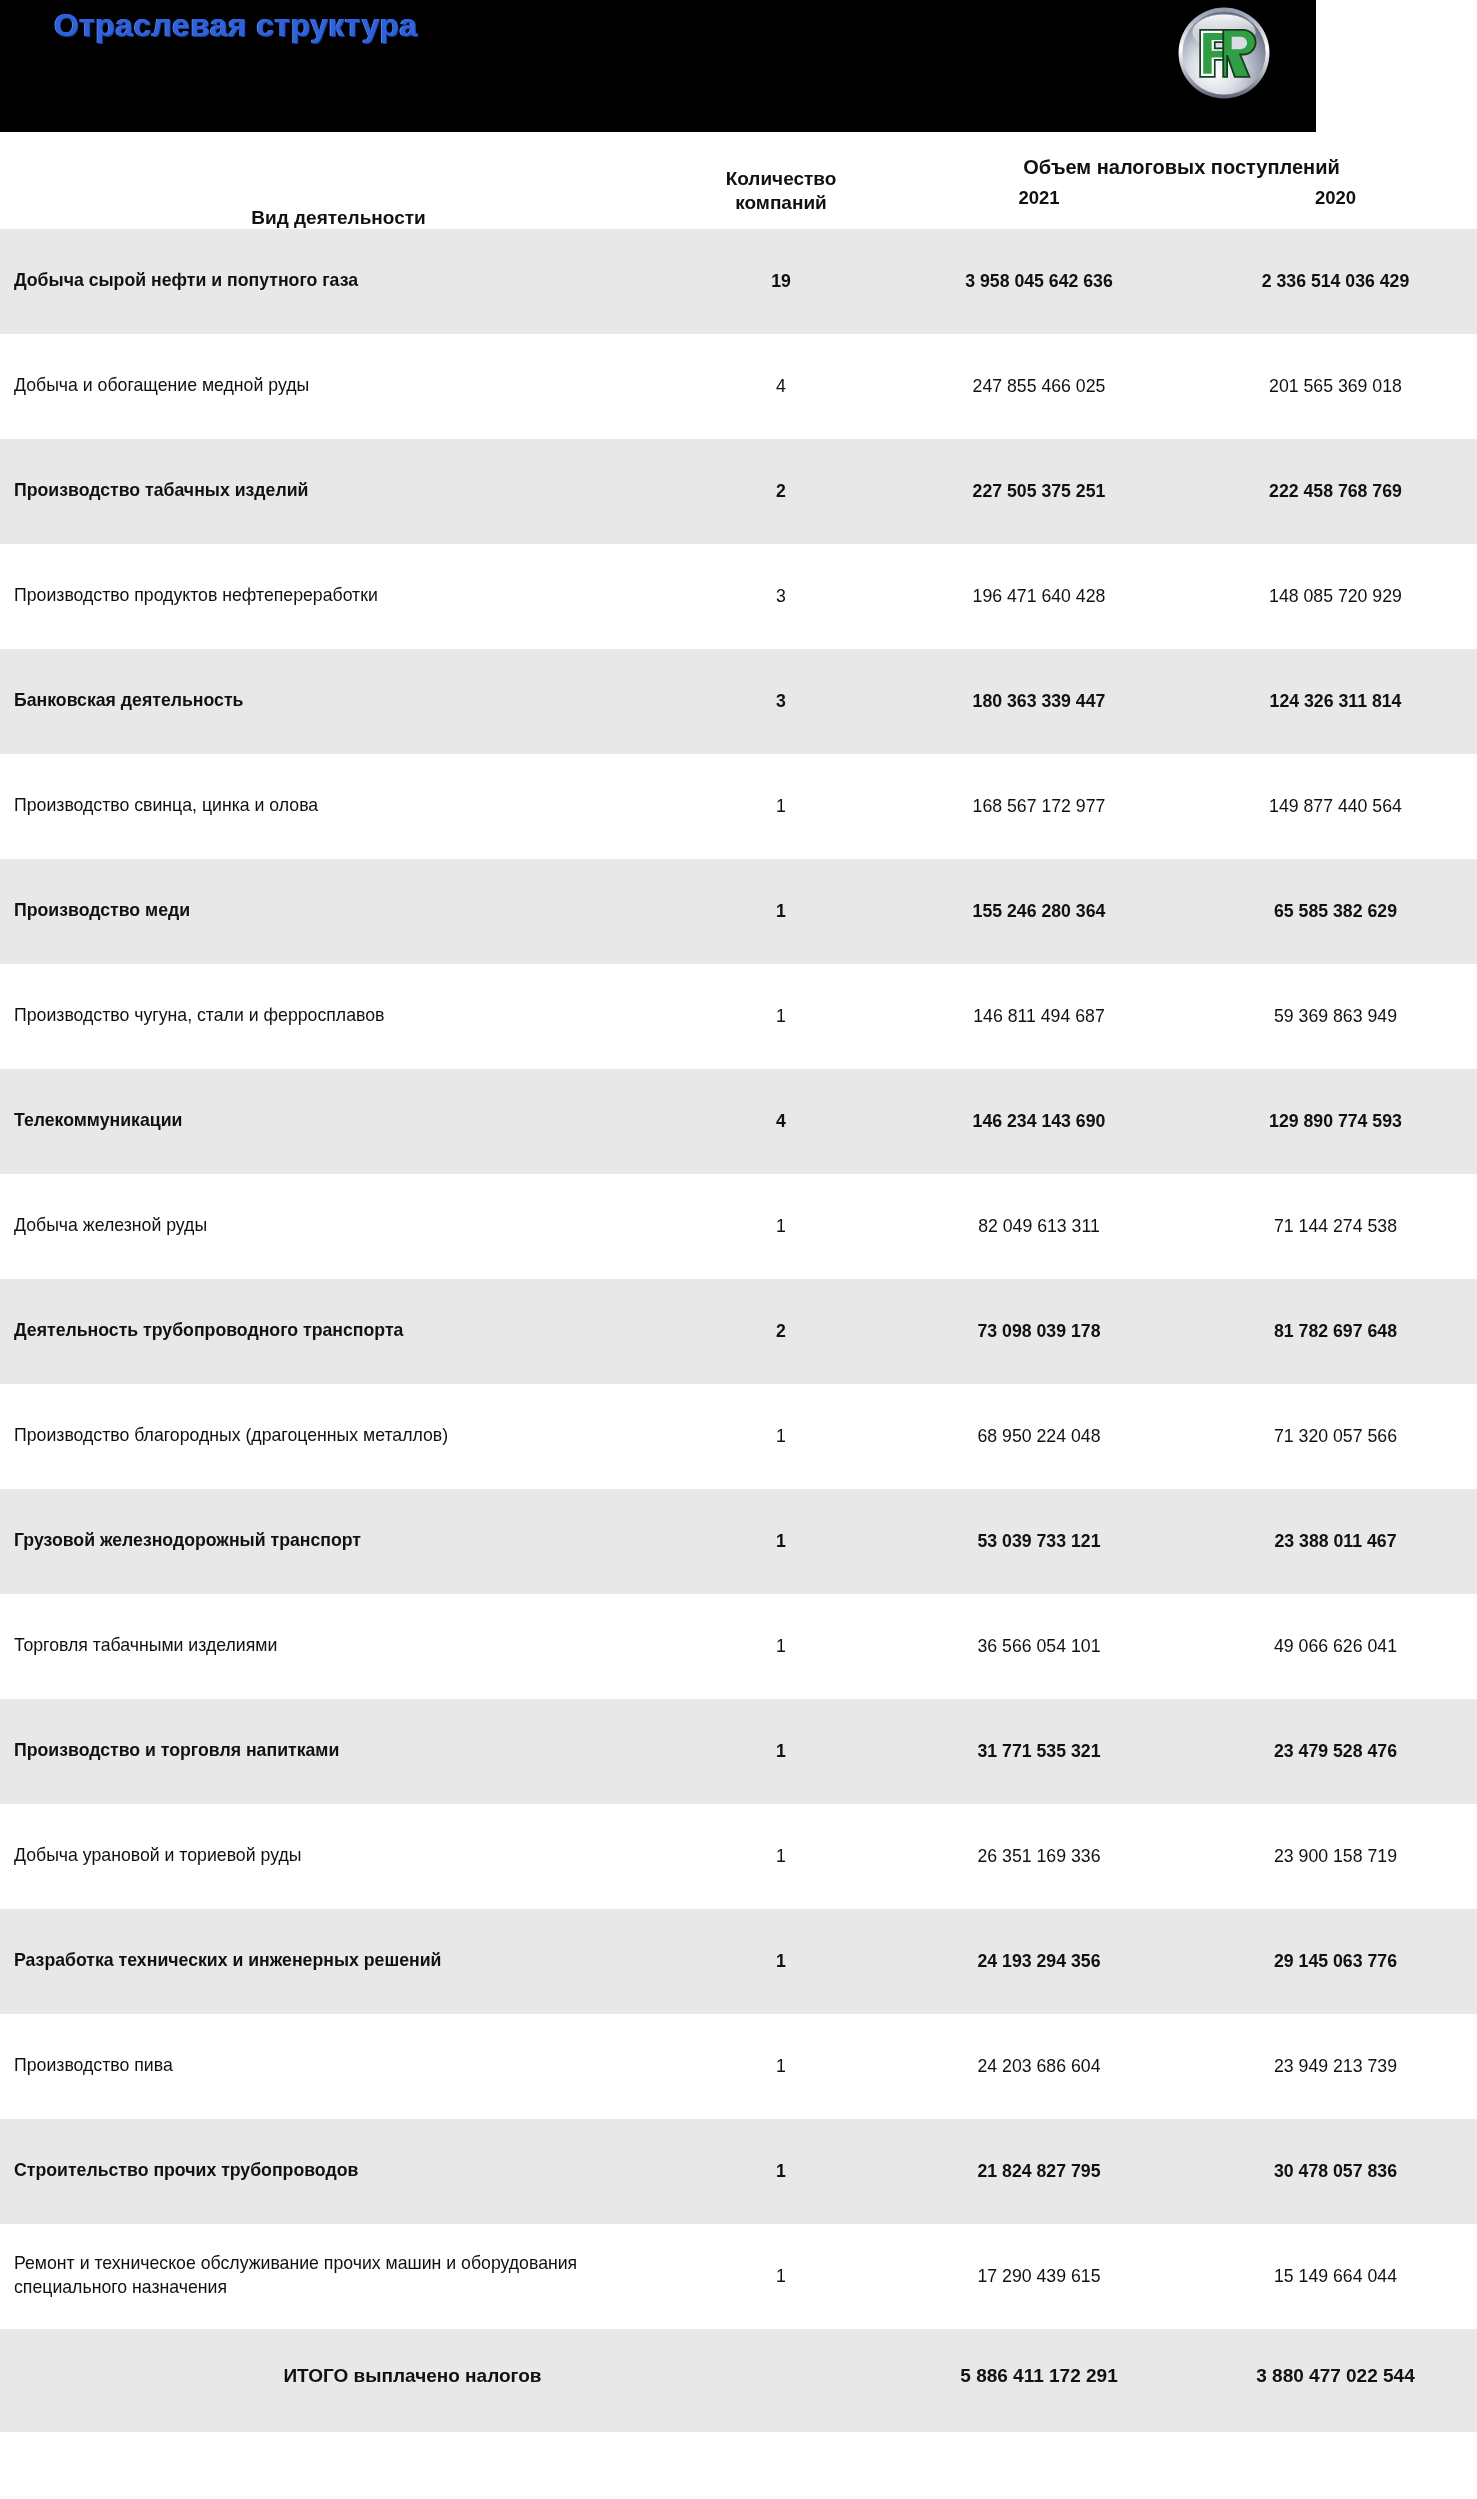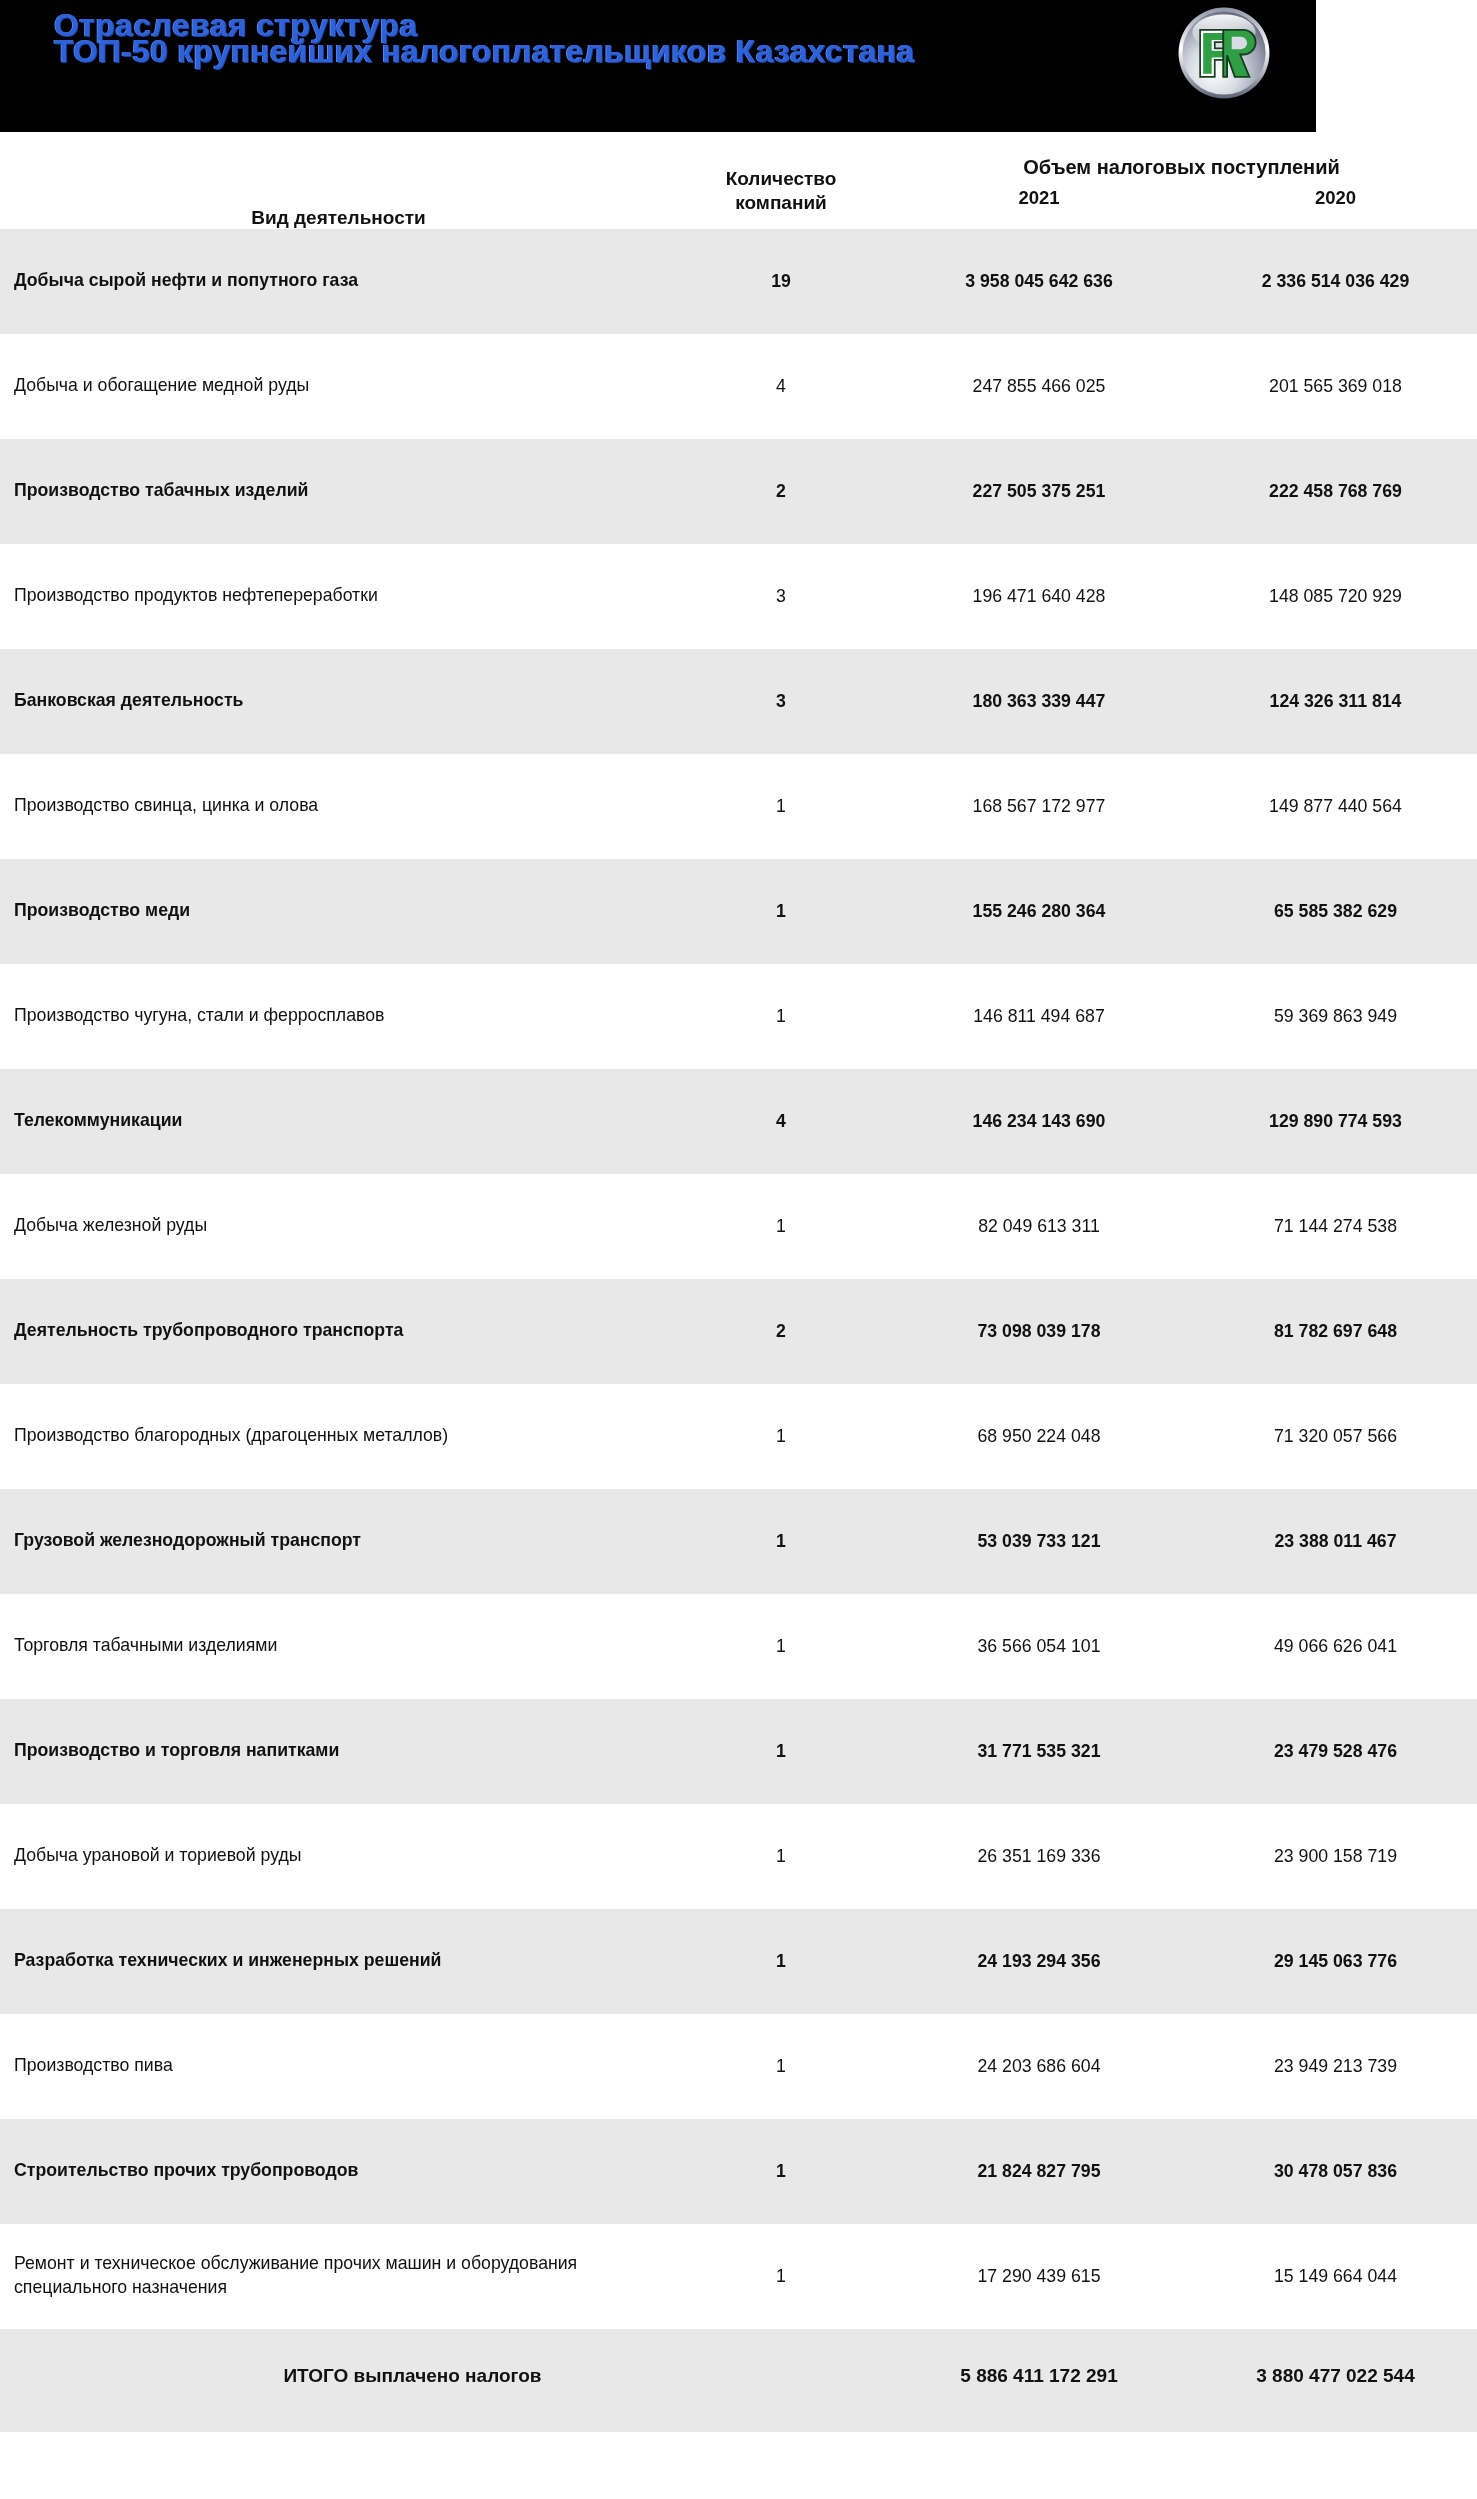--- a/index.html
+++ b/index.html
@@ -154,21 +154,20 @@
   }
 </style>
 </head>
 <body>
 
 <div class="page">
 
   <div class="header">
     <div class="header-titles">
       <div class="title-line1">Отраслевая структура</div>
-      <div class="title-line2">ТОП-50 крупнейших налогоплательщиков Казахстана</div>
     </div>
 
     <div class="logo">
       <svg width="94" height="94" viewBox="0 0 122 122" aria-hidden="true">
         <defs>
           <radialGradient id="glossA" cx="38%" cy="72%" r="72%">
             <stop offset="0%" stop-color="#ffffff"></stop>
             <stop offset="42%" stop-color="#d9dce4"></stop>
             <stop offset="78%" stop-color="#9aa0b0"></stop>
             <stop offset="100%" stop-color="#6a7082"></stop>

